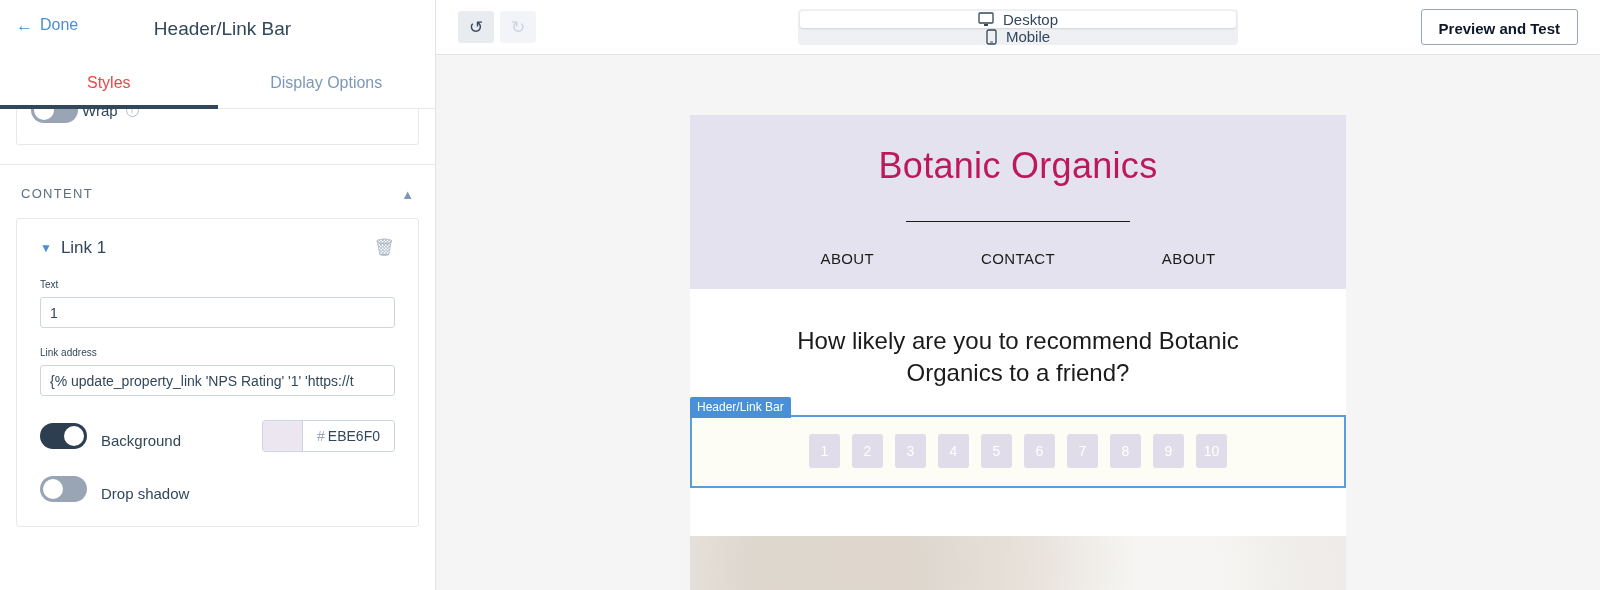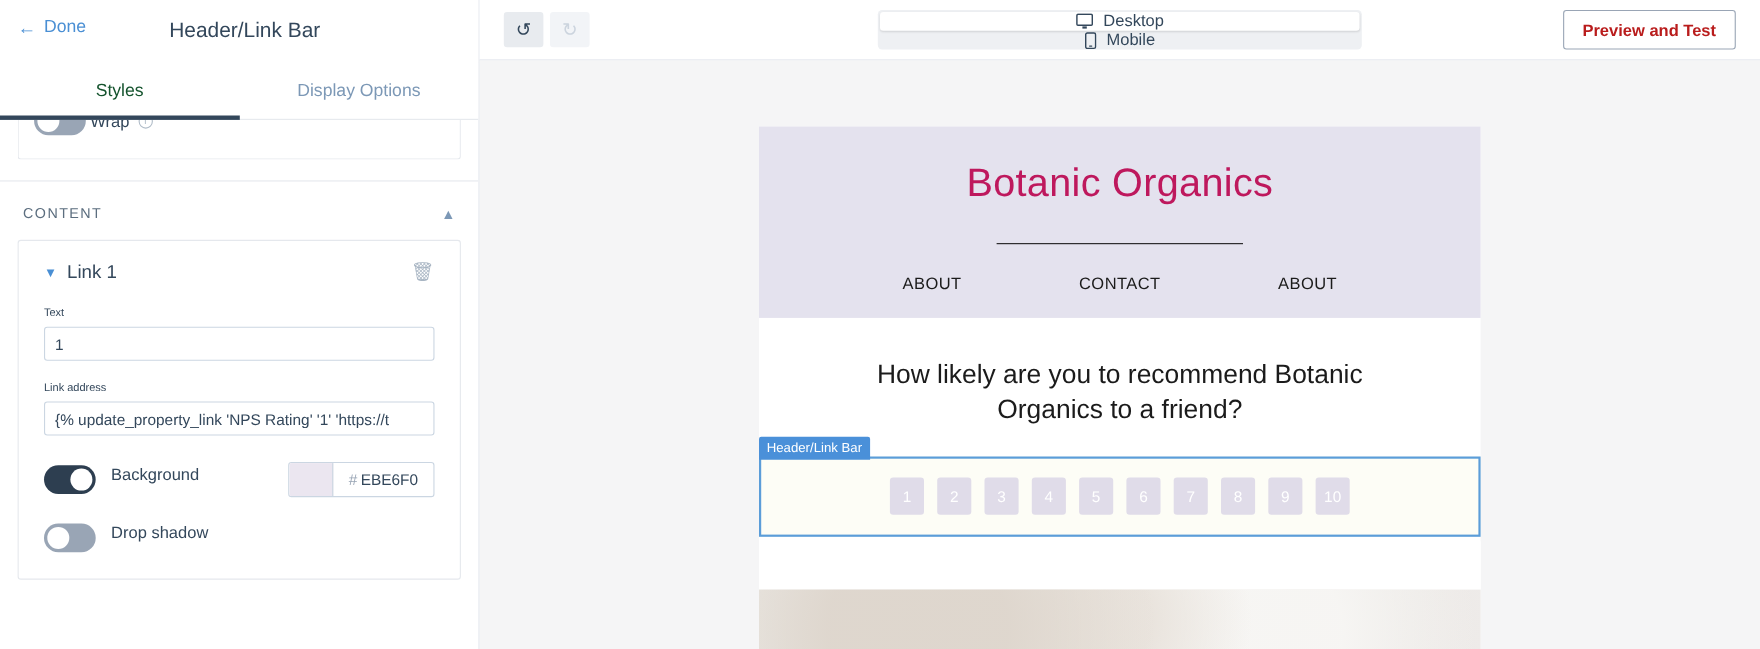--- a/index.html
+++ b/index.html
@@ -33,21 +33,21 @@
   }
   .sb-tabs {
     display: flex; height: 52px; position: relative;
     border-bottom: 1px solid #e5e8ed; background: #fff;
   }
   .sb-tab {
     flex: 1; display: flex; align-items: center; justify-content: center;
     font-size: 16px; color: #7c98b6; cursor: pointer; position: relative;
     background: none; border: none; font-family: inherit;
   }
-  .sb-tab.active { color: #14532d; }
+  .sb-tab.active { color: #ef4444; }
   .sb-tab.active::after {
     content: ""; position: absolute; left: 0; right: 0; bottom: -1px;
     height: 4px; background: #33475b;
   }
   .sb-scroll { position: relative; height: 481px; overflow: hidden; }
 
   .panel-cut {
     margin: 0 16px; border: 1px solid #e5e8ed; border-top: none;
     border-radius: 0 0 3px 3px; background: #fff;
     height: 36px; position: relative; overflow: hidden;
@@ -108,21 +108,21 @@
     width: 100%; height: 31px; border: 1px solid #cbd6e2; border-radius: 3px;
     padding: 0 9px; font-size: 14px; color: #33475b; background: #fff;
     font-family: inherit; outline: none;
   }
   .field-gap { margin-bottom: 19px; }
 
   .opt-row {
     display: flex; align-items: center; justify-content: space-between;
     margin-top: 24px;
   }
-  .opt-left { display: flex; align-items: flex-start; gap: 14px; }
+  .opt-left { display: flex; align-items: flex-end; gap: 14px; }
   .opt-label { font-size: 15px; color: #33475b; }
   .color-ctrl {
     display: flex; align-items: stretch; height: 32px;
     border: 1px solid #cbd6e2; border-radius: 3px; overflow: hidden;
     background: #fff; cursor: pointer;
   }
   .color-swatch { width: 40px; border-right: 1px solid #cbd6e2; }
   .color-text {
     display: flex; align-items: center; padding: 0 14px;
     font-size: 14px; color: #33475b; gap: 3px;
@@ -153,21 +153,21 @@
     flex: 1; display: flex; align-items: center; justify-content: center;
     gap: 9px; font-size: 15px; color: #33475b; border-radius: 3px;
     cursor: pointer; background: none; border: none; font-family: inherit;
   }
   .device-tab.active { background: #fff; box-shadow: 0 1px 2px rgba(0,0,0,.12); }
   .dev-ico { display: flex; align-items: center; }
 
   .preview-btn {
     margin-left: auto; height: 36px; padding: 10px 17px;
     border: 1px solid #99a5b5; border-radius: 3px; background: #fff;
-    font-size: 15px; font-weight: bold; color: #b91c1c; cursor: pointer;
+    font-size: 15px; font-weight: bold; color: #0f172a; cursor: pointer;
     font-family: inherit;
   }
 
   .canvas {
     flex: 1; background: #f5f5f6; position: relative; overflow: hidden;
   }
   .email {
     position: absolute; left: 50%; transform: translateX(-50%); top: 60px;
     width: 656px; background: #fff;
   }

